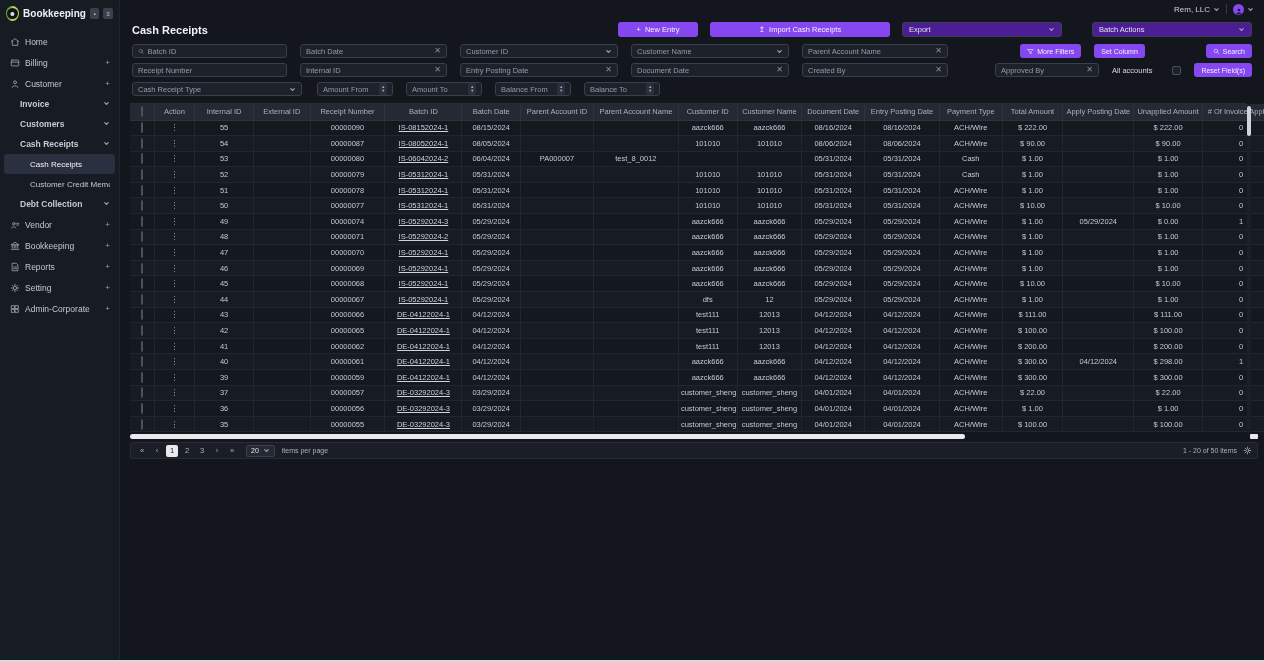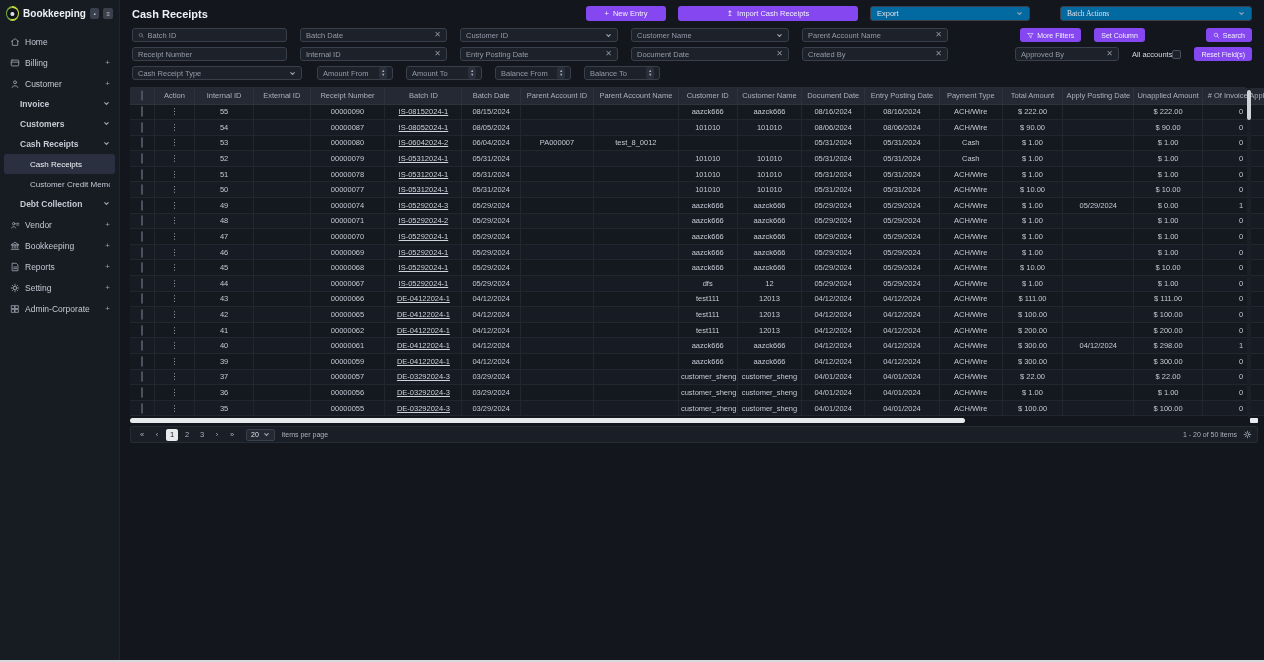--- a/index.html
+++ b/index.html
@@ -34,39 +34,39 @@
   .avatar-wrap { display:flex; align-items:center; gap:3px; cursor:pointer; }
   .avatar { width:11px; height:11px; border-radius:50%; background:#8447f0; display:flex; align-items:flex-end; justify-content:center; overflow:hidden; }
   .avatar svg { width:8px; height:8px; fill:#1d1330; }
 
   .page-head { display:flex; align-items:center; padding:6px 12px 5px 12px; }
   .page-title { font-size:11px; font-weight:bold; color:#eef1f5; }
   .head-actions { margin-left:auto; display:flex; align-items:center; gap:12px; }
   .btn { height:15px; border:none; border-radius:3px; background:#8447f0; color:#f4f0ff; font-size:7.5px; display:flex; align-items:center; justify-content:center; gap:4px; cursor:pointer; font-family:inherit; }
   .btn.w-new { width:80px; }
   .btn.w-import { width:180px; }
-  .dropdown { height:15px; background:#0369a1; border:1px solid #3a414c; border-radius:3px; display:flex; align-items:center; padding:0 6px; font-size:7.5px; color:#dfe3ea; cursor:pointer; }
+  .dropdown { height:15px; background:#4c1d95; border:1px solid #3a414c; border-radius:3px; display:flex; align-items:center; padding:0 6px; font-size:7.5px; color:#dfe3ea; cursor:pointer; }
   .dropdown .tx { flex:1; }
   .dd-export { width:160px; margin-right:18px; }
-  .dd-batch { width:192px;font-family:Liberation Serif, serif; }
+  .dd-batch { width:160px; }
 
   
   .filters { padding:2px 12px 4px 12px; display:flex; flex-direction:column; gap:5px; }
   .frow { display:flex; align-items:center; gap:13px; }
   .fld { position:relative; height:14px; background:#1c212a; border:1px solid #39404b; border-radius:3px; display:flex; align-items:center; padding:0 5px; gap:3px; }
   .fld input { background:transparent; border:none; outline:none; color:#dfe3ea; font-size:7.5px; width:100%; font-family:inherit; }
   .fld input::placeholder { color:#959ca8; }
   .fld .ph { color:#959ca8; font-size:7.5px; flex:1; white-space:nowrap; overflow:hidden; }
   .fld .clear { color:#8a919d; font-size:8px; cursor:pointer; line-height:1; }
   .fld .sic { color:#8a919d; }
   .spin { display:flex; flex-direction:column; justify-content:center; background:#2a303b; border-radius:2px; width:9px; height:12px; align-items:center; cursor:pointer; }
   .spin span { font-size:4px; line-height:4px; color:#aab0bb; }
   .w155{width:155px;} .w147{width:147px;} .w158{width:158px;} .w146{width:146px;} .w105{width:104px;} .w170{width:170px;} .w76{width:76px;}
   .fbtn { height:14px; border:none; border-radius:3px; background:#8447f0; color:#f4f0ff; font-size:7px; display:flex; align-items:center; justify-content:center; gap:3px; cursor:pointer; padding:0 7px; font-family:inherit; }
-  .chk-wrap { display:flex; align-items:flex-start; gap:0; color:#d6dae1; font-size:7.5px; }
+  .chk-wrap { display:flex; align-items:flex-start; gap:20px; color:#d6dae1; font-size:7.5px; }
   .chk { width:9px; height:9px; border:1px solid #4a515c; border-radius:2px; background:#1c212a; cursor:pointer; }
   .push { margin-left:auto; display:flex; align-items:center; gap:13px; }
 
   
   .grid-wrap { margin:3px 18px 0 10px; position:relative; border-top:1px solid #262b34; }
   table { border-collapse:collapse; table-layout:fixed; width:1150px; }
   thead th { background:#242933; color:#aab1bc; font-weight:normal; font-size:7.5px; height:16px; border-right:1px solid #2d333d; border-bottom:1px solid #2d333d; white-space:nowrap; overflow:hidden; text-align:center; padding:0 2px; }
   tbody td { height:15.6px; font-size:7.5px; color:#c3cad4; border-right:1px solid #21262f; border-bottom:1px solid #21262f; text-align:center; white-space:nowrap; overflow:hidden; padding:0 2px; }
   tbody tr:nth-child(odd) { background:#14181f; }
   tbody tr:nth-child(even) { background:#171b23; }
@@ -214,20 +214,40 @@
               <rect x="13" y="13" width="7" height="7"></rect>
             </svg>
           </span>
           <span class="lbl">Admin-Corporate</span>
           <span class="trail">+</span>
         </div>
       </nav>
   </aside>
 
   <div class="right">
+    <header class="topbar">
+      <div class="company">
+        <span>Rem, LLC</span>
+        <svg class="chev" viewBox="0 0 12 12">
+            <path d="M3 4.5 L6 7.5 L9 4.5"></path>
+          </svg>
+      </div>
+      <div class="tb-div"></div>
+      <div class="avatar-wrap">
+        <span class="avatar">
+          <svg viewBox="0 0 24 24">
+              <circle cx="12" cy="9" r="4"></circle>
+              <path d="M4 22 C4 15 20 15 20 22 Z"></path>
+            </svg>
+        </span>
+        <svg class="chev" viewBox="0 0 12 12">
+            <path d="M3 4.5 L6 7.5 L9 4.5"></path>
+          </svg>
+      </div>
+    </header>
 
     <main class="content">
       <div class="page-head">
         <h1 class="page-title">Cash Receipts</h1>
         <div class="head-actions">
           <button class="btn w-new">
             <span>+</span>
             <span>New Entry</span>
           </button>
           <button class="btn w-import">

